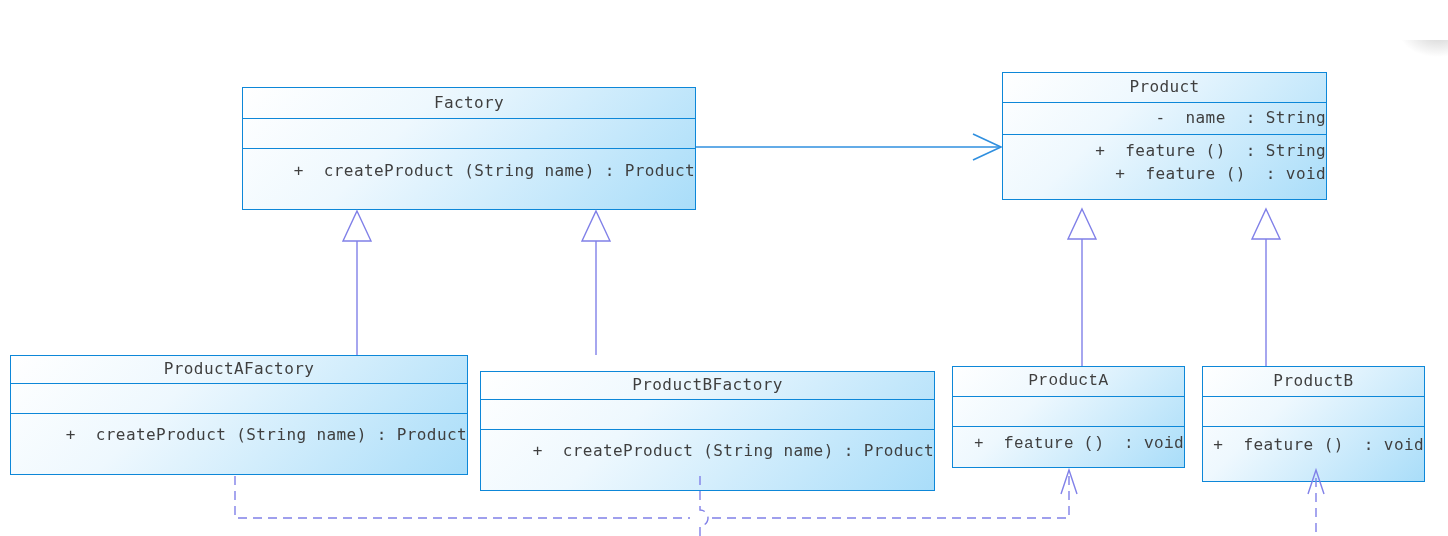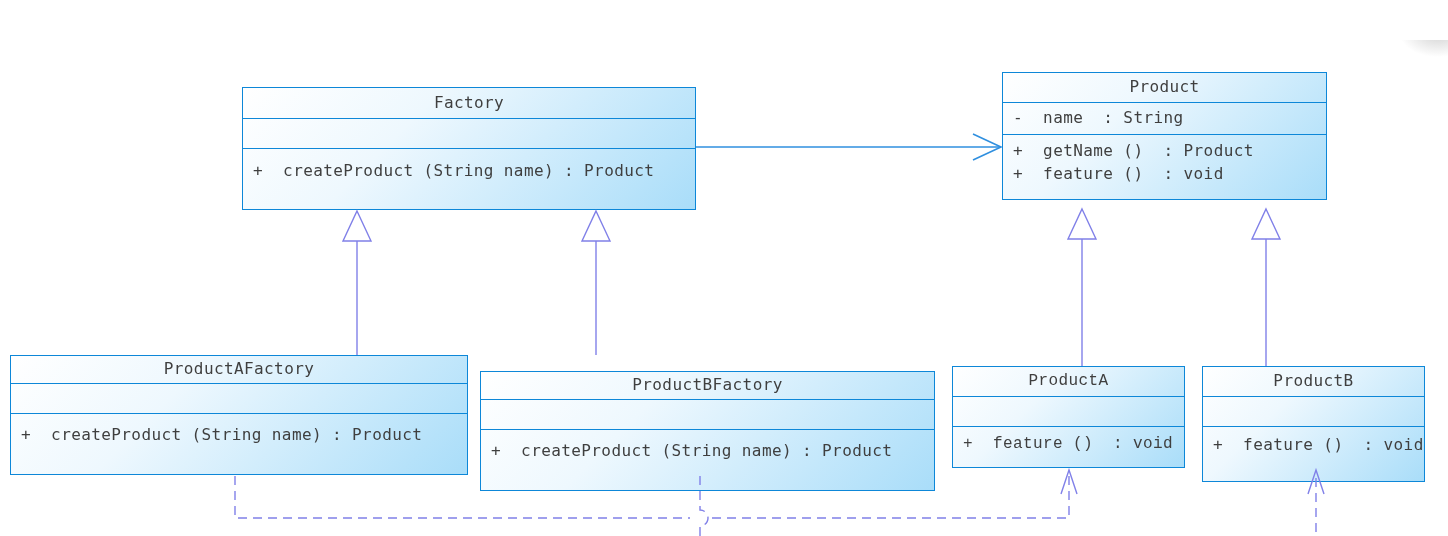--- a/index.html
+++ b/index.html
@@ -12,21 +12,21 @@
     position:absolute;
     border:1.5px solid #0d87d8;
     background:linear-gradient(135deg,#ffffff 0%,#eef8fe 35%,#a9ddf9 100%);
     display:flex; flex-direction:column;
     color:#3f3f3f; font-size:16px; letter-spacing:.4px;
   }
   .cmp { width:100%; }
   .cmp.title { text-align:center; border-bottom:1.5px solid #0d87d8; overflow:hidden; }
   .cmp.attrs { border-bottom:1.5px solid #0d87d8; }
   .cmp.methods { flex:1; }
-  .member { white-space:pre; padding-left:10px; }
+  .member { white-space:pre; padding-left:10px;text-align:right; }
 
   .c-factory { left:242px; top:47px;  width:454px; height:123px; }
   .c-factory .title { height:31px; line-height:29px; }
   .c-factory .attrs { height:30px; }
   .c-factory .methods { padding-top:12px; }
 
   .c-product { left:1002px; top:32px; width:325px; height:128px; }
   .c-product .title { height:30px; line-height:28px; }
   .c-product .attrs { height:32px; padding-top:5px; }
   .c-product .methods { padding-top:4px; }
@@ -67,21 +67,21 @@
       <div class="member">+  createProduct (String name) : Product</div>
     </div>
   </div>
 
   <div class="uml-class c-product">
     <div class="cmp title">Product</div>
     <div class="cmp attrs">
       <div class="member">-  name  : String</div>
     </div>
     <div class="cmp methods">
-      <div class="member">+  getName ()  : Product</div>
+      <div class="member">+  feature ()  : String</div>
       <div class="member">+  feature ()  : void</div>
     </div>
   </div>
 
   <div class="uml-class c-paf">
     <div class="cmp title">ProductAFactory</div>
     <div class="cmp attrs"></div>
     <div class="cmp methods">
       <div class="member">+  createProduct (String name) : Product</div>
     </div>

